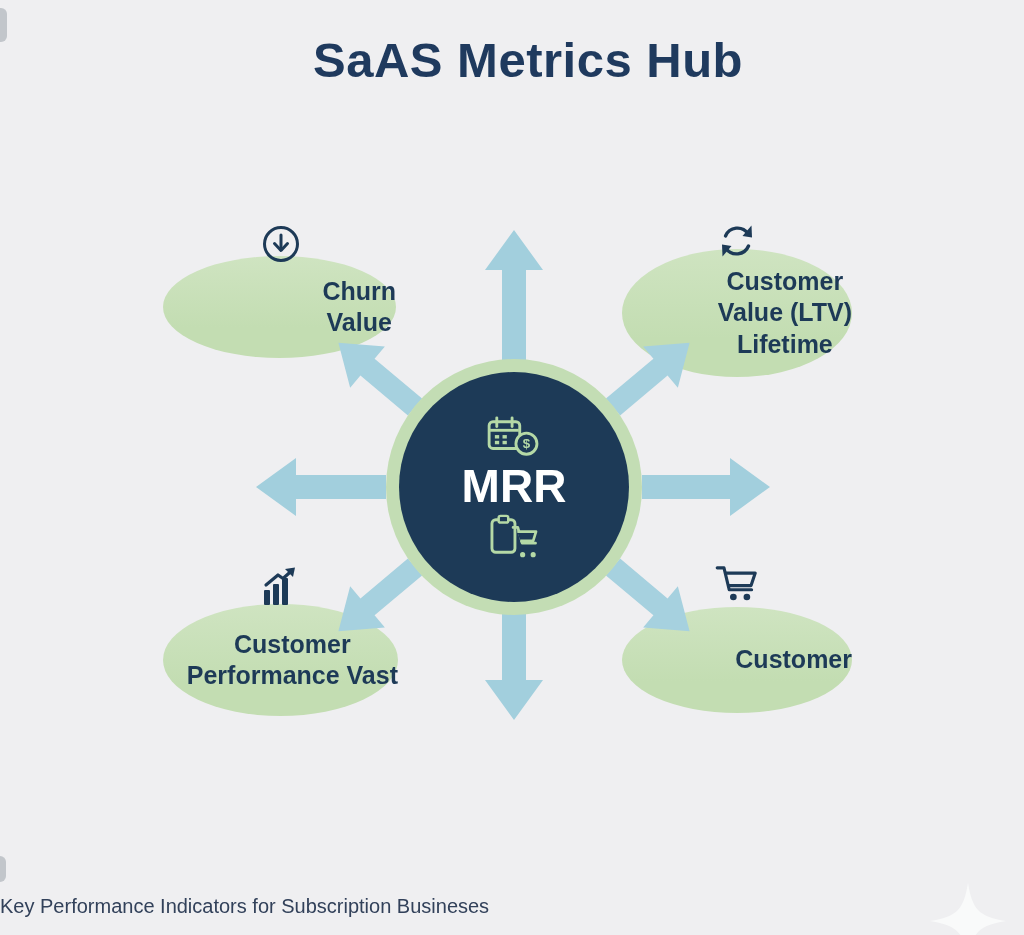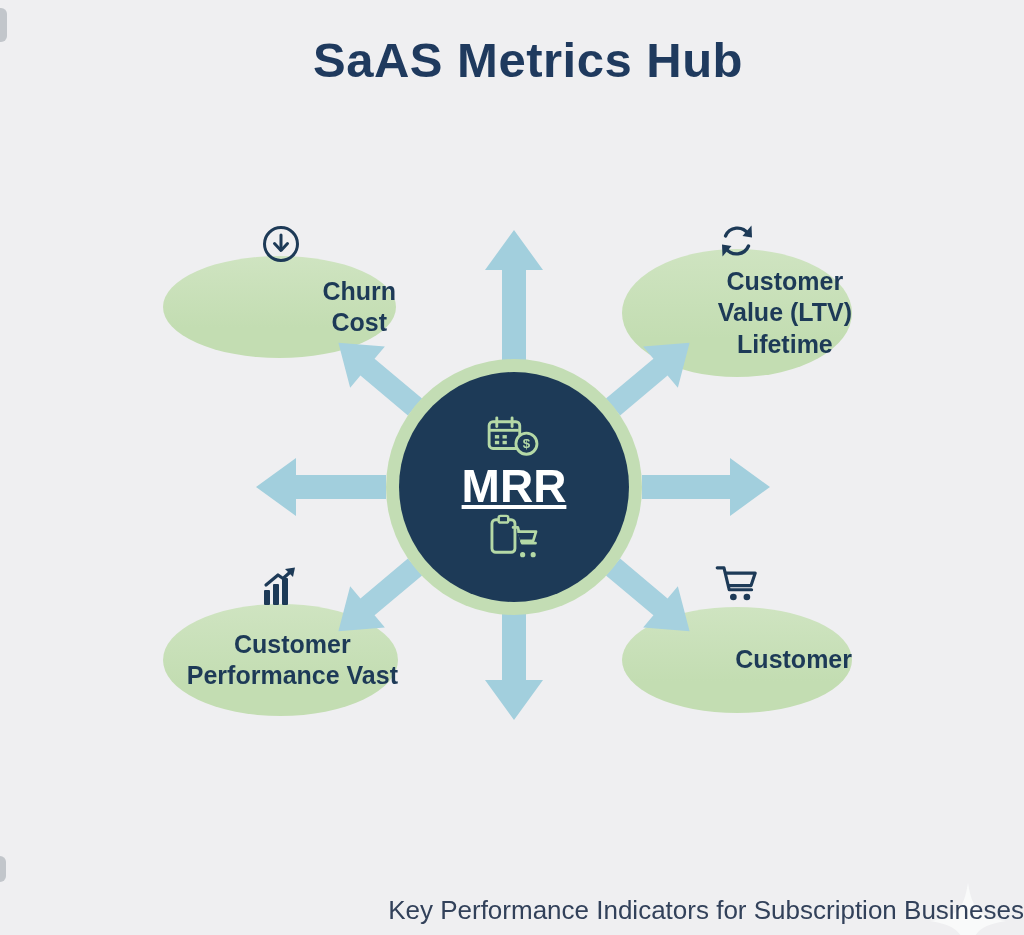--- a/index.html
+++ b/index.html
@@ -10,22 +10,22 @@
     position:relative;overflow:hidden;
   }
   .stage{position:absolute;inset:0;}
   .title{
     position:absolute;top:16px;left:0;width:100%;
     text-align:center;margin:16px;
     font-size:49px;font-weight:700;color:#1f3a5e;letter-spacing:0.5px;
   }
   .caption{
     position:absolute;top:895px;left:0;width:100%;
-    text-align:right;
-    font-size:26px;color:#32415a;font-weight:400;
+    text-align:left;
+    font-size:20px;color:#32415a;font-weight:400;
   }
   
   .node{
     position:absolute;border-radius:50%;
     background:linear-gradient(180deg,#cfe4c1 0%,#c3ddb2 70%);
     display:flex;align-items:center;justify-content:flex-end;
     z-index:1;
   }
   .node-label{
     font-size:25px;font-weight:700;color:#1d3a57;
@@ -48,21 +48,21 @@
   .hub-ring{
     position:absolute;left:386px;top:359px;width:256px;height:256px;
     border-radius:50%;background:#c3ddb4;z-index:3;
   }
   .hub-core{
     position:absolute;inset:13px;border-radius:50%;background:#1d3a57;
     display:flex;flex-direction:column;align-items:center;justify-content:center;
   }
   .hub-text{
     color:#ffffff;font-weight:700;font-size:46px;line-height:1.1;
-    text-align:center;margin:2px 0;text-decoration:underline;
+    text-align:center;margin:2px 0;
   }
   .hub-icon{line-height:0;}
   .sparkle{position:absolute;left:0;top:0;z-index:0;pointer-events:none;}
   .edge-smudge{position:absolute;background:#3a4a5a;opacity:0.25;z-index:0;}
   #smudge-top{left:0;top:8px;width:7px;height:34px;border-radius:0 6px 6px 0;}
   #smudge-bottom{left:0;top:856px;width:6px;height:26px;border-radius:0 6px 6px 0;}
 </style>
 </head>
 <body>
 
@@ -72,21 +72,21 @@
 
   <svg class="sparkle" width="1024" height="935">
     <path d="M968 883 C972.5 910 979 916.5 1006 921 C979 925.5 972.5 932 968 959 C963.5 932 957 925.5 930 921 C957 916.5 963.5 910 968 883 Z" fill="#f9fafa"></path>
   </svg>
   <div class="edge-smudge" id="smudge-top"></div>
   <div class="edge-smudge" id="smudge-bottom"></div>
 
   <div class="node" id="node-top-left">
     <div class="node-label">
       <span>Churn</span>
-      <span>Cost</span>
+      <span>Value</span>
     </div>
   </div>
 
   <div class="node" id="node-top-right">
     <div class="node-label">
       <span>Customer</span>
       <span>Value (LTV)</span>
       <span>Lifetime</span>
     </div>
   </div>

